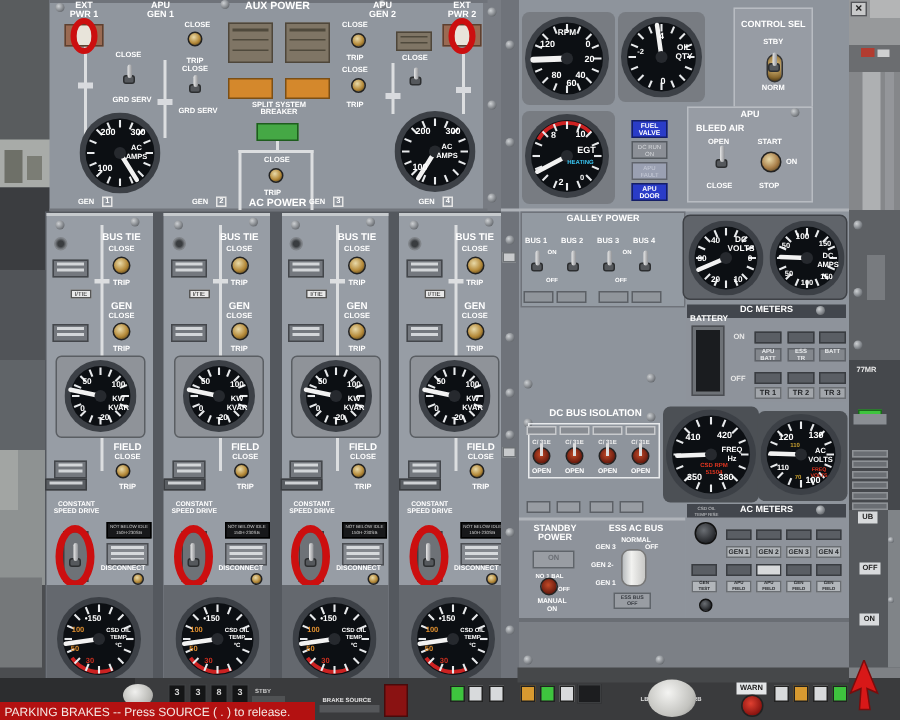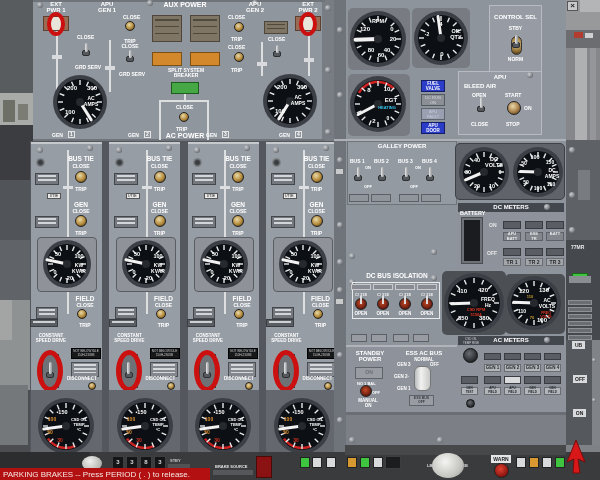--- a/index.html
+++ b/index.html
@@ -1043,12 +1043,12 @@
 <div style="position:absolute;left:491px;top:455px;width:20px;height:8px;background:#e4e6e8;font-size:5px;line-height:8px;font-weight:bold;color:#222;text-align:center;">WARN</div>
 <div style="position:absolute;left:494px;top:463px;width:15px;height:15px;border-radius:50%;background:radial-gradient(circle at 42% 38%,#e04030,#8a1410 70%,#4a0a08);border:1px solid #222;box-sizing:border-box;"></div>
 <div style="position:absolute;left:516px;top:457px;width:10px;height:11px;background:#d8dadc;border:1px solid #222;box-sizing:border-box;"></div>
 <div style="position:absolute;left:529px;top:457px;width:10px;height:11px;background:#d89a30;border:1px solid #222;box-sizing:border-box;"></div>
 <div style="position:absolute;left:542px;top:457px;width:10px;height:11px;background:#d8dadc;border:1px solid #222;box-sizing:border-box;"></div>
 <div style="position:absolute;left:555px;top:457px;width:10px;height:11px;background:#3ec43e;border:1px solid #222;box-sizing:border-box;"></div>
 <svg style="position:absolute;left:565px;top:440px;" width="22" height="34" viewBox="0 0 22 34">
     <polygon points="11,0 20,22 13,19 15,33 8,33 9,19 2,22" fill="#d81818" stroke="#7a0c0c" stroke-width="1"></polygon>
   </svg>
 <div style="position:absolute;left:0px;top:468px;width:210px;height:12px;background:#b31111;"></div>
-<div style="position:absolute;left:3px;top:470px;font-size:8px;line-height:9px;font-weight:normal;color:#f4e8e4;white-space:nowrap;">PARKING BRAKES -- Press PERIOD ( . ) to release.</div>
+<div style="position:absolute;left:3px;top:470px;font-size:8px;line-height:9px;font-weight:normal;color:#f4e8e4;white-space:nowrap;">PARKING BRAKES -- Press SOURCE ( . ) to release.</div>
 </body></html>

